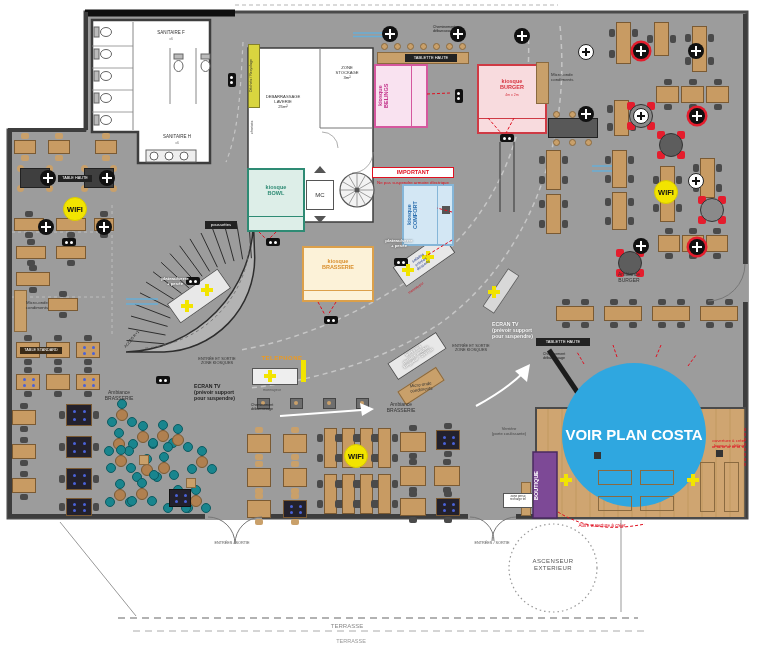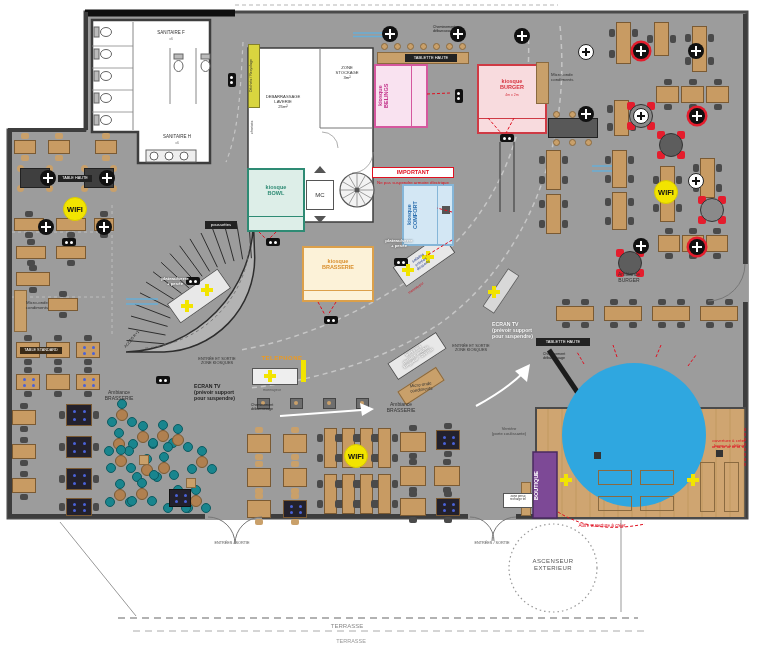--- a/index.html
+++ b/index.html
@@ -793,20 +793,21 @@
   <div class="lbl c" style="left:378px;top:402px;width:46px;font-size:5px">Ambiance
 BRASSERIE</div>
   <div class="lbl c" style="left:606px;top:272px;width:46px;font-size:5px">Ambiance
 BURGER</div>
   <div class="wifi" style="left:63px;top:197px">WIFI</div>
   <div class="wifi" style="left:344px;top:444px">WIFI</div>
   <div class="wifi" style="left:654px;top:180px">WIFI</div>
   <div class="lbl c" style="left:484px;top:427px;width:50px;font-size:4.2px;color:#444">Verrière
 (porte coulissante)</div>
   <div class="lbl vert c b" style="left:533px;top:452px;width:24px;height:66px;font-size:5.5px;color:#fff;z-index:31">BOUTIQUE</div>
+  <div class="lbl c b" style="left:562px;top:426px;width:144px;font-size:15px;color:#fff;z-index:31">VOIR PLAN COSTA</div>
   <div class="lbl c" style="left:698px;top:438px;width:62px;font-size:4.4px;color:#e01020;z-index:45">ouverture à créer
 largeur à définir</div>
   <div class="lbl c" style="left:556px;top:523px;width:92px;font-size:4.6px;color:#e01020;z-index:45">Autre ouverture à créer</div>
   <div class="lbl c" style="left:505px;top:558px;width:96px;font-size:6px;color:#555;letter-spacing:.4px">ASCENSEUR
 EXTERIEUR</div>
   <div class="lbl c" style="left:200px;top:541px;width:64px;font-size:3.8px;color:#555">ENTRÉES / SORTIE</div>
   <div class="lbl c" style="left:460px;top:541px;width:64px;font-size:3.8px;color:#555">ENTRÉES / SORTIE</div>
   <div class="lbl c" style="left:322px;top:623px;width:50px;font-size:6px;color:#888;background:#fff">TERRASSE</div>
   <div class="lbl c" style="left:326px;top:638px;width:50px;font-size:5.5px;color:#999;background:#fff">TERRASSE</div>
   <div class="lbl c" style="left:503px;top:495px;width:30px;font-size:3px;color:#333;z-index:31">zone perso

